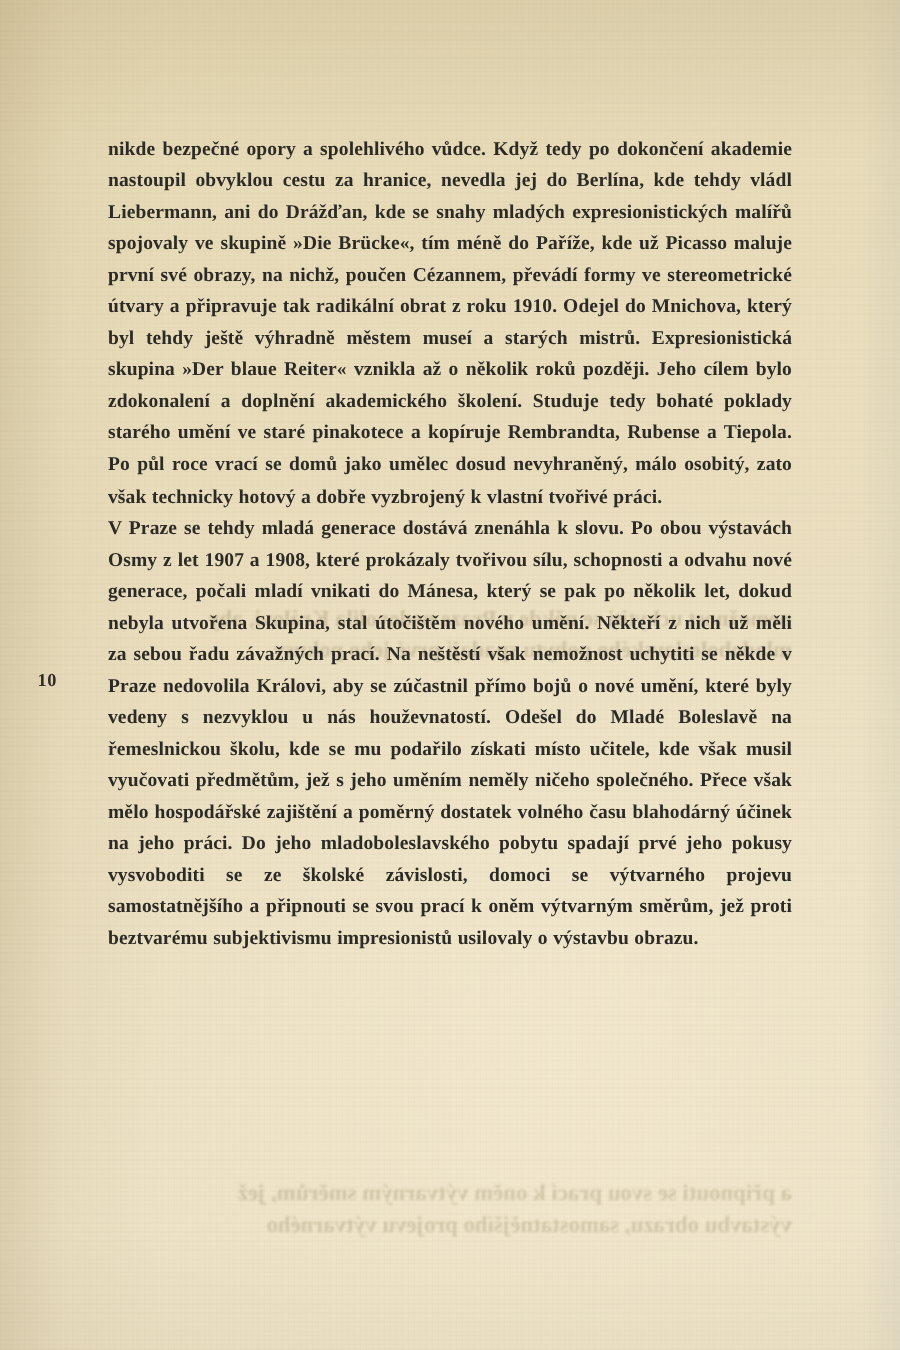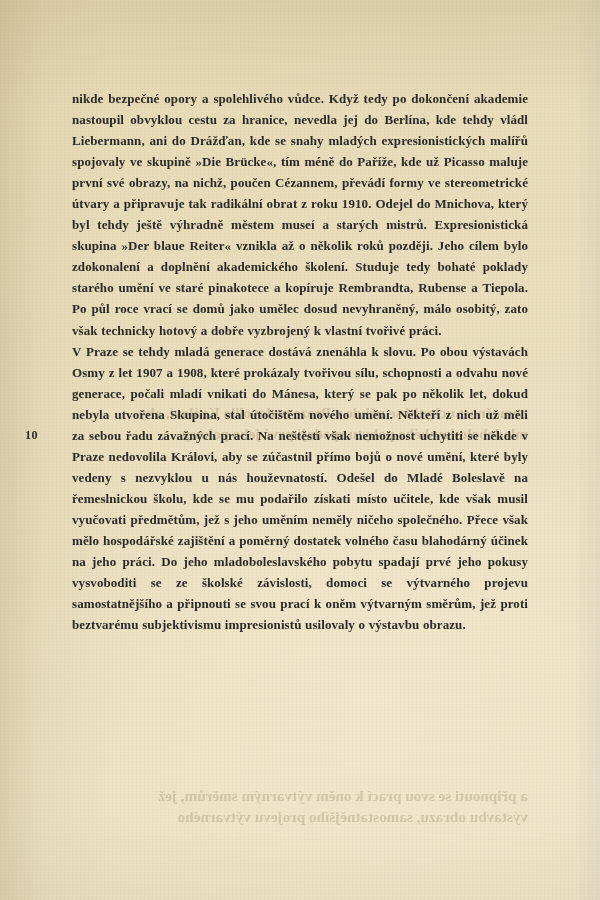--- a/index.html
+++ b/index.html
@@ -61,21 +61,21 @@
     word-spacing: 0.3px;
     -webkit-font-smoothing: none;
   }
 
   .para + .para {
   }
 
   .folio {
     position: absolute;
     left: 25px;
-    top: 428px;
+    top: 446px;
     font-size: 12.2px;
     font-weight: 700;
     letter-spacing: 0.4px;
     color: #2e2c27;
   }
 
   
   .bleed {
     position: absolute;
     pointer-events: none;

